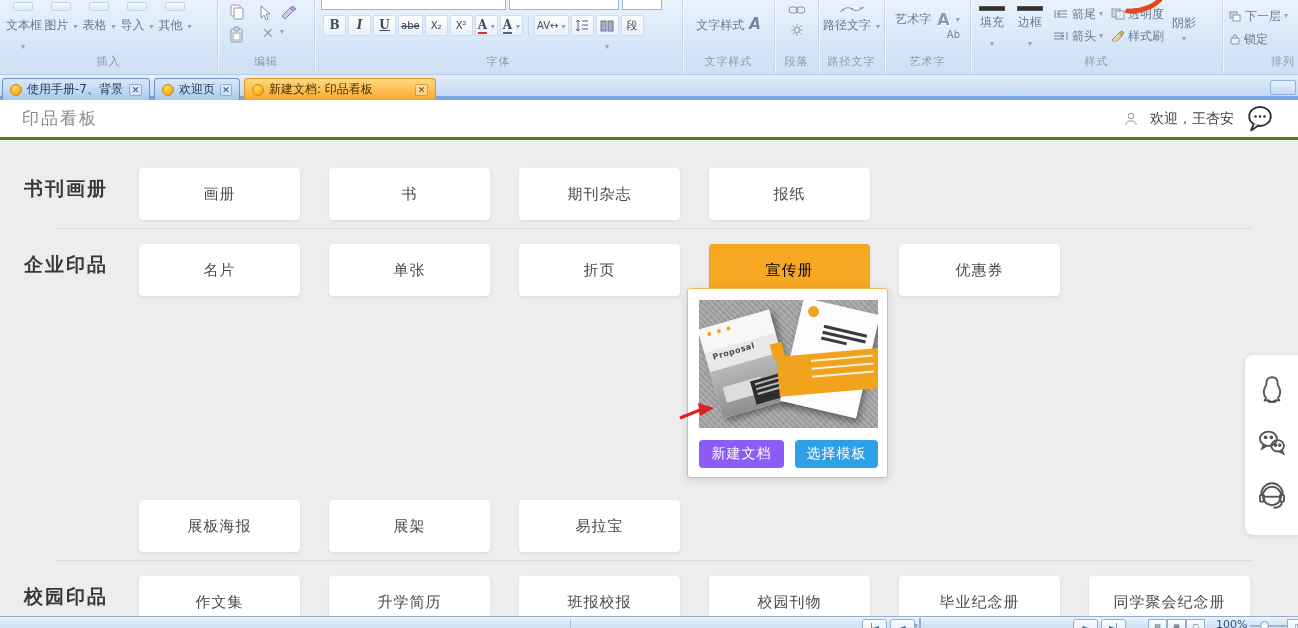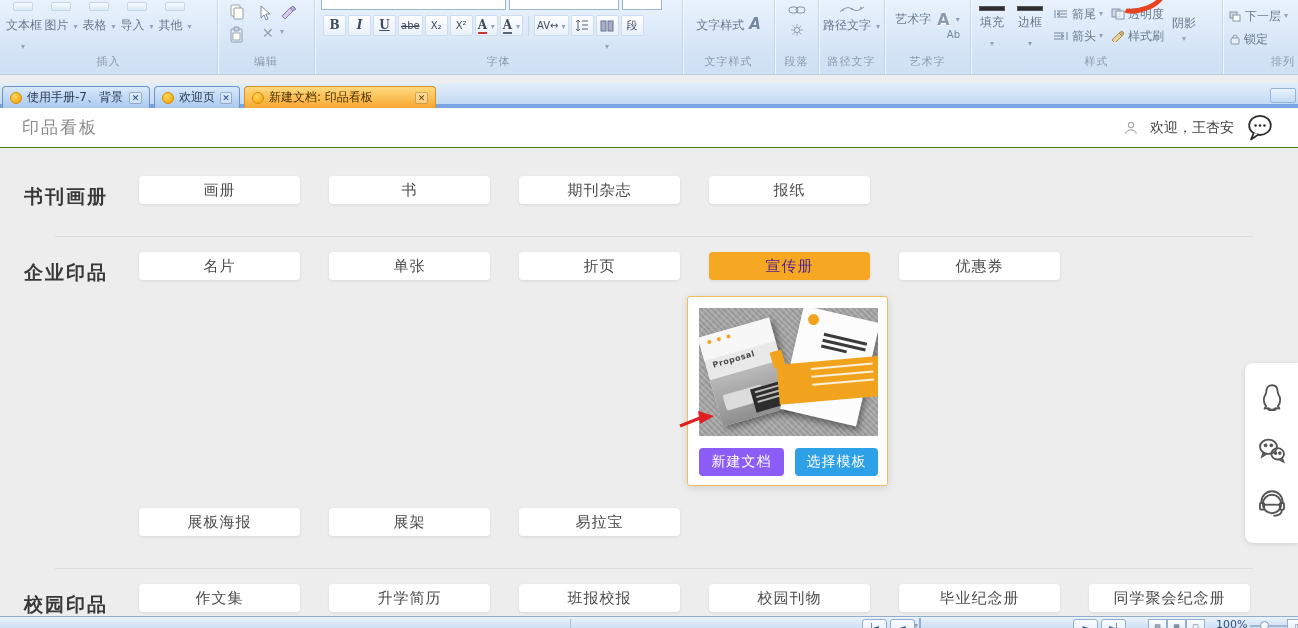--- a/index.html
+++ b/index.html
@@ -40,41 +40,41 @@
   .swatchbtn { text-align:center; cursor:pointer; width:30px; }
   .swatchbtn .bar { width:26px; height:5px; background:#2e2e2e; margin:2px auto 3px; border:1px solid #555; }
   .swatchbtn .lbl { font-size:12px; color:#68798c; }
   .srow { display:flex; align-items:center; gap:3px; font-size:12px; color:#68798c; cursor:pointer; height:20px; white-space:nowrap; }
   .vstack { display:flex; flex-direction:column; gap:2px; }
   .arrow-ic { display:block; }
 
   .red-swoosh { position:absolute; left:1116px; top:-14px; width:50px; height:26px; border:5px solid #e8431f; border-radius:50%; border-left-color:transparent; transform:rotate(-18deg); pointer-events:none; }
 
   
-  .tabbar { height:25px; background:linear-gradient(#e3eefb,#bed6f1); position:relative; display:flex; align-items:flex-end; padding-left:2px;margin-top:8px; }
+  .tabbar { height:25px; background:linear-gradient(#e3eefb,#bed6f1); position:relative; display:flex; align-items:flex-end; padding-left:2px; }
   .tab-strip { position:absolute; left:0; bottom:0; width:100%; height:4px; background:#79a6e2; }
   .tab { position:relative; z-index:2; height:22px; display:flex; align-items:center; gap:5px; padding:0 7px; border:1px solid #6f94c4; border-bottom:none; border-radius:4px 4px 0 0; background:linear-gradient(#d9e9fb,#a9c9ed); font-size:12px; color:#2b3a55; margin-right:4px; cursor:pointer; white-space:nowrap; }
   .tab.active { background:linear-gradient(#ffd97e,#f8a832); border-color:#d8922a; color:#4a3000; }
   .dps-dot { width:12px; height:12px; border-radius:50%; background:radial-gradient(circle at 35% 30%,#ffd95e,#f59a00); border:1px solid #d98c00; flex:0 0 auto; }
   .tab-close { font-size:9px; width:13px; height:12px; line-height:11px; text-align:center; color:#27467c; background:rgba(255,255,255,.35); border:1px solid rgba(70,100,150,.45); border-radius:2px; cursor:pointer; }
   .tab.active .tab-close { color:#6b4400; border-color:rgba(160,110,20,.5); }
   .tab-scroll { position:absolute; right:2px; bottom:5px; width:26px; height:15px; background:linear-gradient(#eaf3fd,#c4daf2); border:1px solid #93b4da; border-radius:2px; }
 
   
-  .pageheader { height:40px; background:#fff; display:flex; align-items:center; padding:0 22px; border-bottom:1px solid #4d7c0f; }
+  .pageheader { height:40px; background:#fff; display:flex; align-items:center; padding:0 22px; border-bottom:3px solid #4d7c0f; }
   .page-title { font-size:17px; color:#8a8a8a; letter-spacing:2px; }
   .header-right { margin-left:auto; display:flex; align-items:center; gap:10px; }
   .welcome-text { font-size:14px; color:#3f3f3f; }
 
   
   .board { position:relative; width:1298px; height:476px; background:#ededed; }
   .cat { position:absolute; left:24px; font-size:19px; font-weight:bold; color:#383838; letter-spacing:2px; }
   .divider { position:absolute; left:55px; right:45px; height:1px; background:#dcdcdc; }
-  .pbtn { position:absolute; width:161px; height:28px; background:#fff; border-radius:4px; box-shadow:0 1px 3px rgba(0,0,0,.09); font-size:15px; color:#4a4a4a; display:flex; align-items:center; justify-content:center; cursor:pointer; letter-spacing:1px; }
-  .pbtn.active { background:#f7a823; color:#4c1d95; }
+  .pbtn { position:absolute; width:161px; height:52px; background:#fff; border-radius:4px; box-shadow:0 1px 3px rgba(0,0,0,.09); font-size:15px; color:#4a4a4a; display:flex; align-items:center; justify-content:center; cursor:pointer; letter-spacing:1px; }
+  .pbtn.active { background:#f7a823; color:#000000; }
 
   
   .popup { position:absolute; left:687px; top:148px; width:201px; height:190px; background:#fff; border:1px solid #f0bd58; border-radius:3px; box-shadow:0 2px 8px rgba(0,0,0,.12); }
   .preview { position:absolute; left:11px; top:11px; width:179px; height:128px; overflow:hidden; background:#a0a0a0;
     background-image:repeating-linear-gradient(45deg,rgba(255,255,255,.10) 0 2px,rgba(0,0,0,.05) 2px 4px),repeating-linear-gradient(-45deg,rgba(255,255,255,.07) 0 3px,transparent 3px 6px); }
   .broch { position:absolute; box-shadow:3px 4px 6px rgba(0,0,0,.38); }
   .broch-left { left:10px; top:18px; width:74px; height:92px; transform:rotate(-16deg); background:#e9e9e9; }
   .bl-top { height:24px; background:#f7f7f7; position:relative; }
   .bl-dots { position:absolute; top:5px; left:8px; display:flex; gap:6px; }
   .bl-dots i { width:4px; height:4px; border-radius:50%; background:#f2a31d; }

